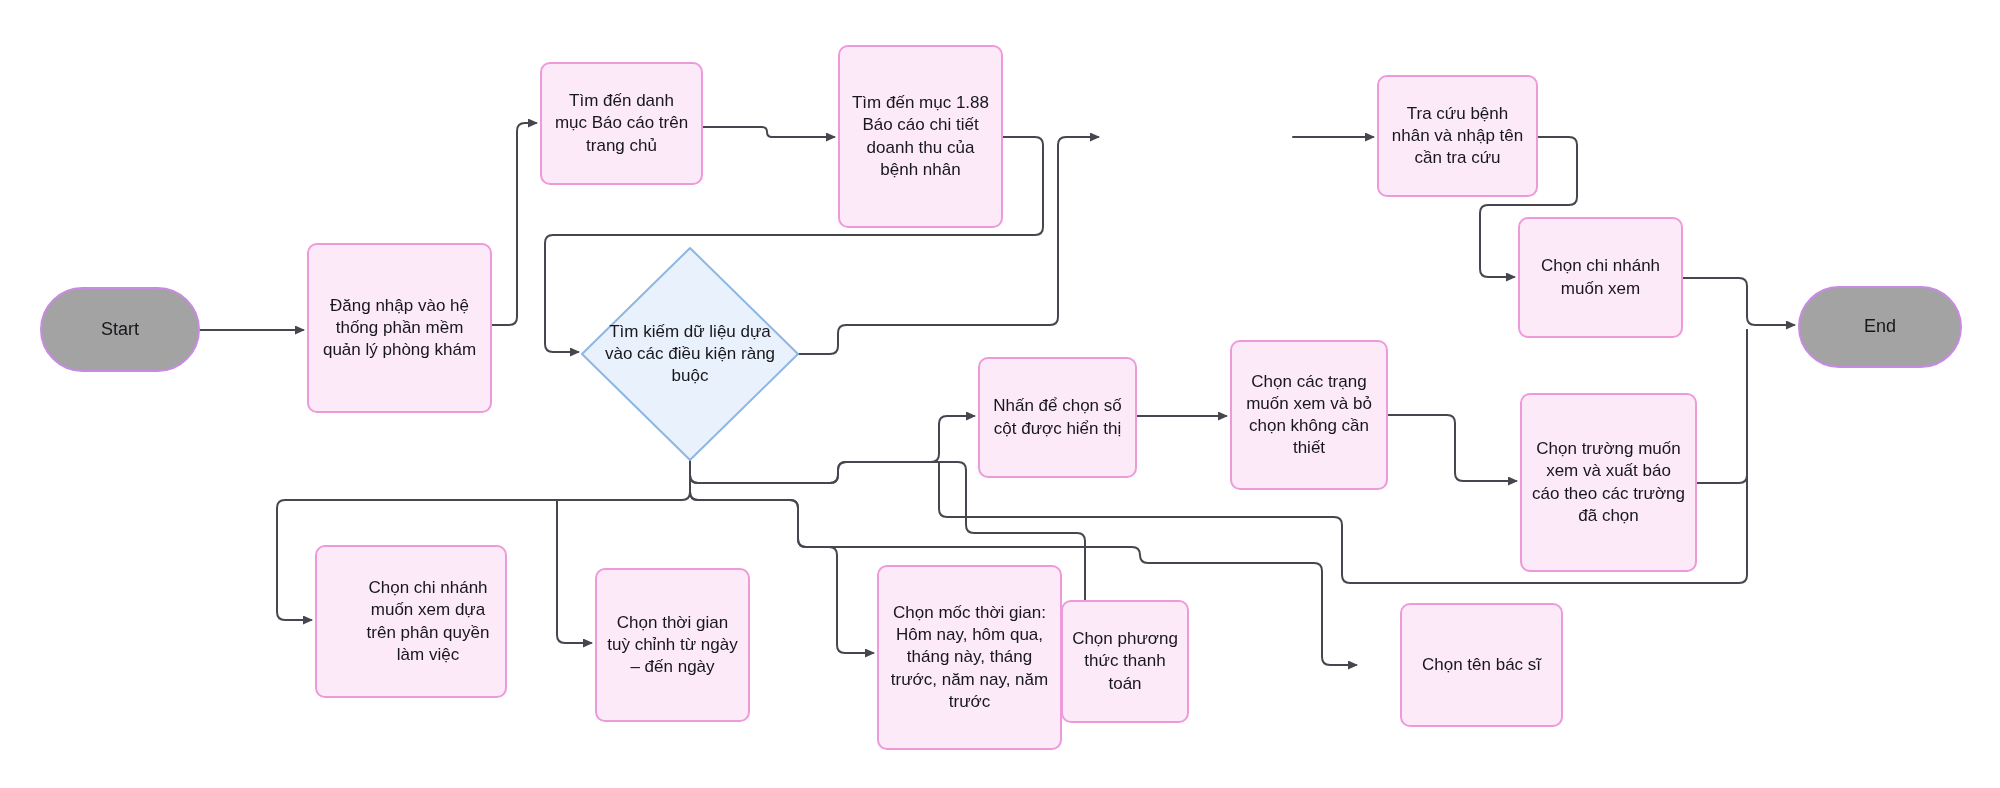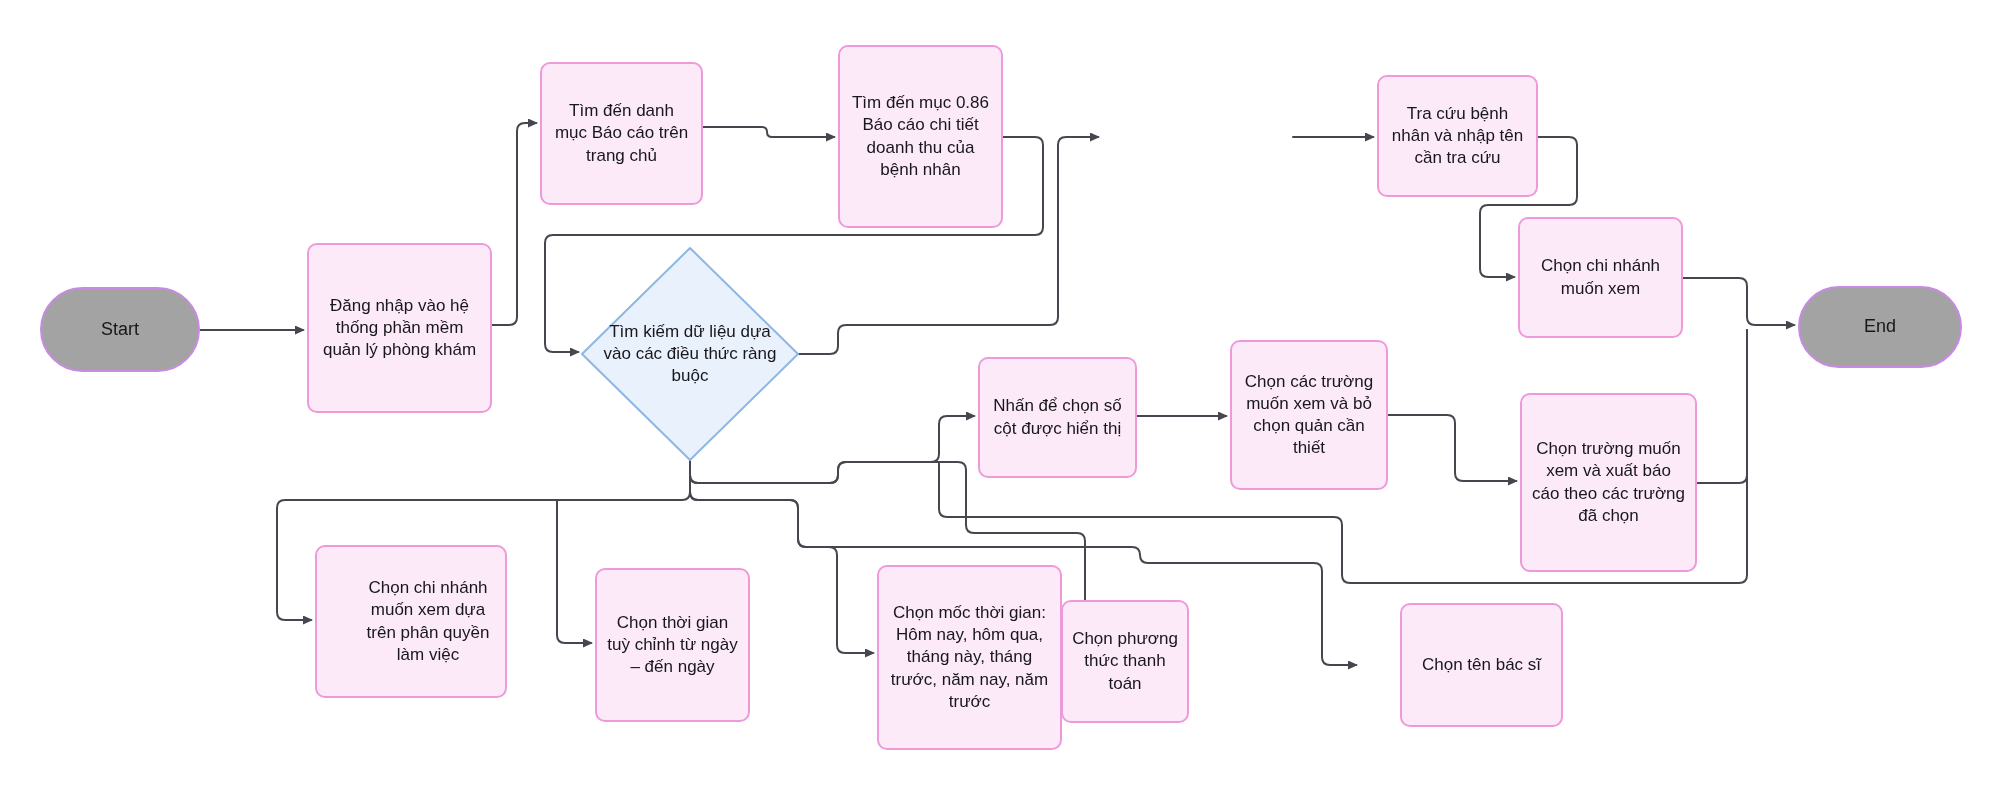--- a/index.html
+++ b/index.html
@@ -55,43 +55,43 @@
       <path d="M939,462 L939,509 Q939,517 947,517 L1334,517 Q1342,517 1342,525 L1342,575 Q1342,583 1350,583 L1739,583 Q1747,583 1747,575 L1747,330" fill="none" stroke="#46464e" stroke-width="2" stroke-linecap="round"></path>
       <polygon points="690,248 798,354 690,460 582,354" fill="#e9f1fc" stroke="#8cb6e3" stroke-width="2" stroke-linejoin="round"></polygon>
     </svg>
   <div id="node-layer">
       <div class="node node-terminal" style="left: 40px; top: 287px; width: 160px; height: 85px;">
         <span class="node-label">Start</span>
       </div>
       <div class="node node-process" style="left: 307px; top: 243px; width: 185px; height: 170px;">
         <span class="node-label">Đăng nhập vào hệ thống phần mềm quản lý phòng khám</span>
       </div>
-      <div class="node node-process" style="left: 540px; top: 62px; width: 163px; height: 143px; align-items: center;">
+      <div class="node node-process" style="left: 540px; top: 62px; width: 163px; height: 123px; align-items: center;">
         <span class="node-label">Tìm đến danh mục Báo cáo trên trang chủ</span>
       </div>
       <div class="node node-process" style="left: 838px; top: 45px; width: 165px; height: 183px;">
-        <span class="node-label">Tìm đến mục 0.86 Báo cáo chi tiết doanh thu của bệnh nhân</span>
+        <span class="node-label">Tìm đến mục 1.88 Báo cáo chi tiết doanh thu của bệnh nhân</span>
       </div>
       <div class="node node-process" style="left: 1377px; top: 75px; width: 161px; height: 122px;">
         <span class="node-label">Tra cứu bệnh nhân và nhập tên cần tra cứu</span>
       </div>
       <div class="node node-process" style="left: 1518px; top: 217px; width: 165px; height: 121px;">
         <span class="node-label">Chọn chi nhánh muốn xem</span>
       </div>
       <div class="node node-terminal" style="left: 1798px; top: 286px; width: 164px; height: 82px;">
         <span class="node-label">End</span>
       </div>
       <div class="node node-decision" style="left: 590px; top: 284px; width: 200px; height: 140px;">
-        <span class="node-label">Tìm kiếm dữ liệu dựa vào các điều thức ràng buộc</span>
+        <span class="node-label">Tìm kiếm dữ liệu dựa vào các điều kiện ràng buộc</span>
       </div>
       <div class="node node-process" style="left: 978px; top: 357px; width: 159px; height: 121px;">
         <span class="node-label">Nhấn để chọn số cột được hiển thị</span>
       </div>
       <div class="node node-process" style="left: 1230px; top: 340px; width: 158px; height: 150px;">
-        <span class="node-label">Chọn các trường muốn xem và bỏ chọn quản cần thiết</span>
+        <span class="node-label">Chọn các trạng muốn xem và bỏ chọn không cần thiết</span>
       </div>
       <div class="node node-process" style="left: 1520px; top: 393px; width: 177px; height: 179px;">
         <span class="node-label">Chọn trường muốn xem và xuất báo cáo theo các trường đã chọn</span>
       </div>
       <div class="node node-process" style="left: 315px; top: 545px; width: 192px; height: 153px; padding-left: 43px;">
         <span class="node-label">Chọn chi nhánh muốn xem dựa trên phân quyền làm việc</span>
       </div>
       <div class="node node-process" style="left: 595px; top: 568px; width: 155px; height: 154px;">
         <span class="node-label">Chọn thời gian tuỳ chỉnh từ ngày – đến ngày</span>
       </div>

